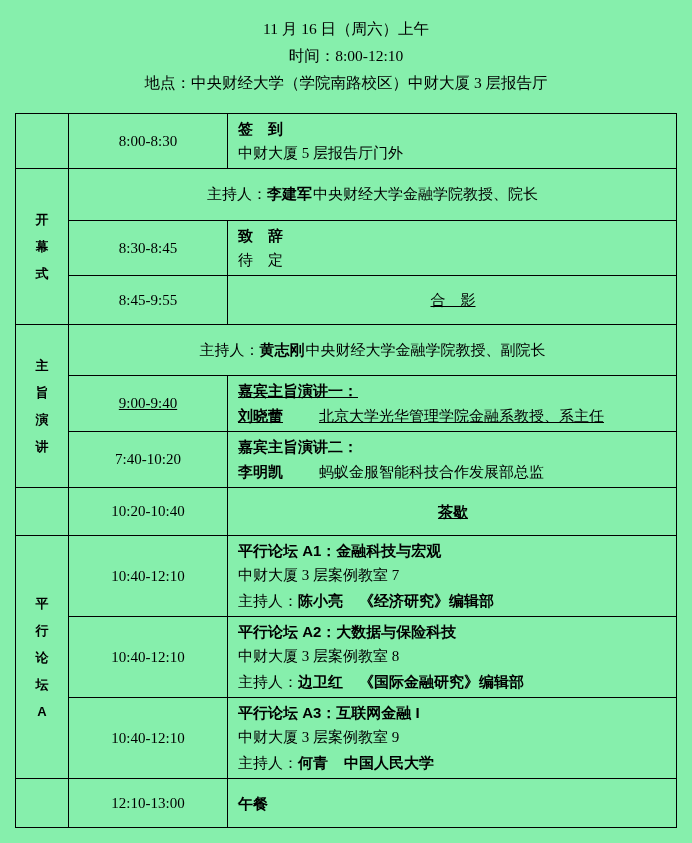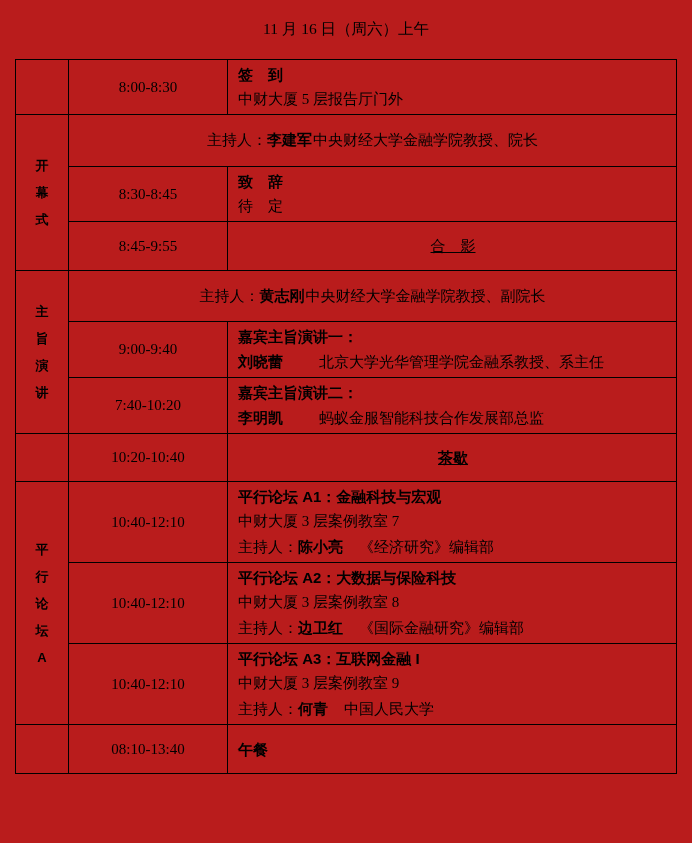--- a/index.html
+++ b/index.html
@@ -6,21 +6,21 @@
     margin: 0;
     padding: 0;
     background: #ffffff;
     color: #000000;
     font-family: "Liberation Serif", "DejaVu Serif", serif;
   }
   .page {
     position: relative;
     width: 692px;
     height: 843px;
-    background: #b91c1c;
+    background: #86efac;
     overflow: hidden;
   }
   
   .header {
     padding-top: 15px;
     text-align: center;
     font-size: 15.5px;
     line-height: 27px;
   }
   .header .h-line { white-space: nowrap; }
@@ -37,38 +37,38 @@
   col.c3 { width: 449px; }
   td {
     border: 1.5px solid #000000;
     vertical-align: middle;
     padding: 0;
     font-size: 15px;
   }
   tr.h49 { height: 49px; }
   tr.h52 { height: 52px; }
   tr.h51 { height: 51px; }
-  tr.h56 { height: 56px; }
+  tr.h56 { height: 56px; text-decoration: underline; }
   tr.h48 { height: 48px; }
   tr.h77 { height: 77px; }
   tr.h75 { height: 75px; }
 
   td.time  { text-align: center; margin-left: 30px; }
   td.content { padding: 2px 8px 2px 10px; }
   td.center-cell { text-align: center; text-decoration: underline; }
   td.host-cell { text-align: center; }
 
   .line { line-height: 25px; }
 
   .hei {
     font-family: "Liberation Sans", "DejaVu Sans", sans-serif;
     font-weight: 700;
   }
   .gap-sm { margin-left: 1px; text-align: right; }
-  .gap-md { margin-left: 16px; }
+  .gap-md { margin-left: 16px; font-weight: bold; }
   .gap-lg { margin-left: 36px; }
 
   
   td.sec { text-align: center; }
   .vtext {
     display: inline-block;
     width: 1.15em;
     font-family: "Liberation Sans", "DejaVu Sans", sans-serif;
     font-weight: 700;
     font-size: 13px;
@@ -77,20 +77,22 @@
     word-break: break-all;
   }
 </style>
 </head>
 <body>
 
 <div class="page">
 
   <div class="header">
     <div class="h-line">11 月 16 日（周六）上午</div>
+    <div class="h-line">时间：8:00-12:10</div>
+    <div class="h-line">地点：中央财经大学（学院南路校区）中财大厦 3 层报告厅</div>
   </div>
 
   <table class="schedule">
     <colgroup>
         <col class="c1">
         <col class="c2">
         <col class="c3">
       </colgroup>
     <tbody>
 
@@ -195,21 +197,21 @@
           <div class="line hei">平行论坛 A3：互联网金融 I</div>
           <div class="line">中财大厦 3 层案例教室 9</div>
           <div class="line">
             <span>主持人：</span><span class="hei">何青</span><span class="gap-md">中国人民大学</span>
           </div>
         </td>
       </tr>
 
       <tr class="h49">
         <td class="sec"></td>
-        <td class="time">08:10-13:40</td>
+        <td class="time">12:10-13:00</td>
         <td class="content">
           <span class="line hei">午餐</span>
         </td>
       </tr>
 
     </tbody>
   </table>
 </div>
 
 </body></html>

